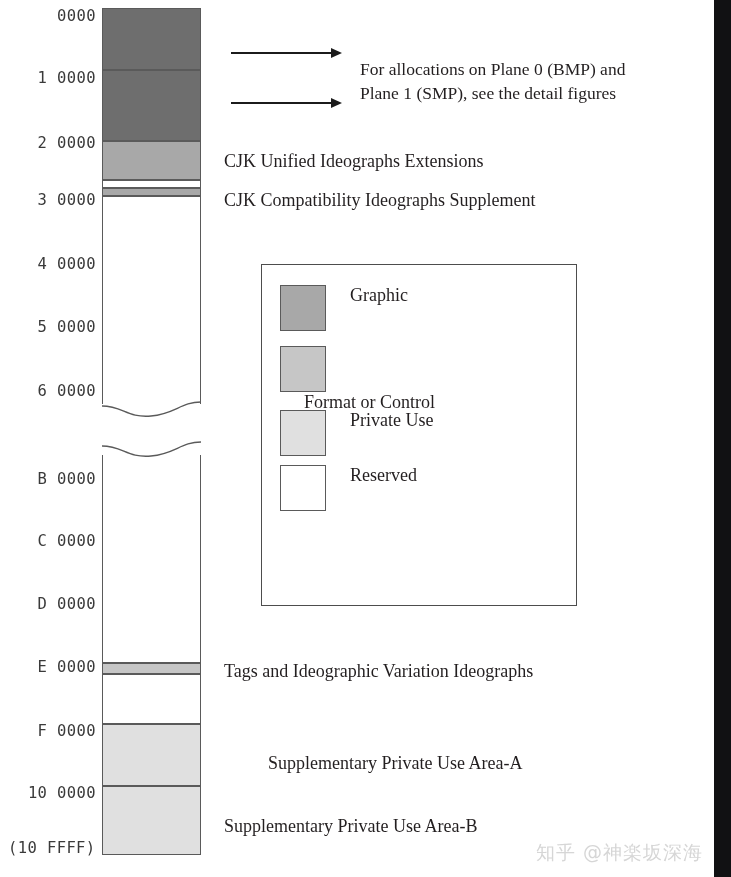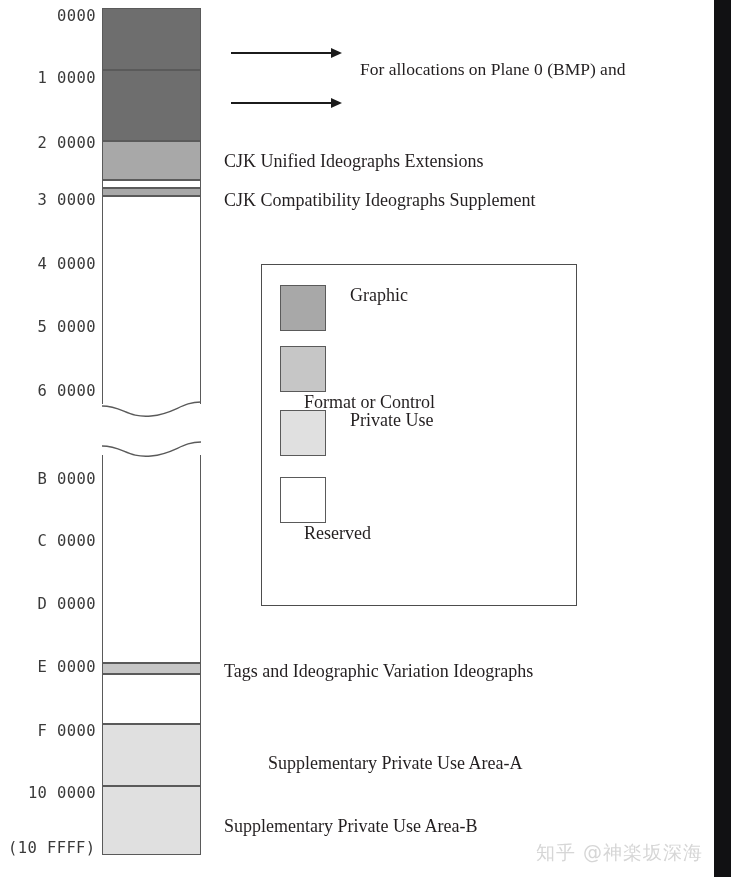--- a/index.html
+++ b/index.html
@@ -200,20 +200,21 @@
 
   <div id="arrows">
       <div class="arrow-line" style="left: 231px; top: 52px; width: 100px;"></div>
       <div class="arrow-head" style="left: 331px; top: 47.5px;"></div>
       <div class="arrow-line" style="left: 231px; top: 102px; width: 100px;"></div>
       <div class="arrow-head" style="left: 331px; top: 97.5px;"></div>
     </div>
 
   <div class="note" style="left:360px; top:57px;">
     <div>For allocations on Plane 0 (BMP) and</div>
+    <div>Plane 1 (SMP), see the detail figures</div>
   </div>
 
   <div id="side-labels">
       <div class="side-label" style="left: 224px; top: 151px;">CJK Unified Ideographs Extensions</div>
       <div class="side-label" style="left: 224px; top: 190px;">CJK Compatibility Ideographs Supplement</div>
       <div class="side-label" style="left: 224px; top: 661px;">Tags and Ideographic Variation Ideographs</div>
       <div class="side-label" style="left: 224px; top: 753px; margin-left: 44px;">Supplementary Private Use Area-A</div>
       <div class="side-label" style="left: 224px; top: 816px;">Supplementary Private Use Area-B</div>
     </div>
 
@@ -223,21 +224,21 @@
         <div class="legend-text">Graphic</div>
       </div>
       <div class="legend-row" style="top: 81px; flex-direction: column;">
         <div class="legend-swatch" style="background: rgb(198, 198, 198);"></div>
         <div class="legend-text">Format or Control</div>
       </div>
       <div class="legend-row" style="top: 145px;">
         <div class="legend-swatch" style="background: rgb(224, 224, 224);"></div>
         <div class="legend-text">Private Use</div>
       </div>
-      <div class="legend-row" style="top: 212px; flex-direction: column;">
+      <div class="legend-row" style="top: 200px;">
         <div class="legend-swatch" style="background: rgb(255, 255, 255);"></div>
         <div class="legend-text">Reserved</div>
       </div>
     </div>
 
   <div id="watermark">知乎 @神楽坂深海</div>
 
   <div id="right-gutter"></div>
 
 </div>

